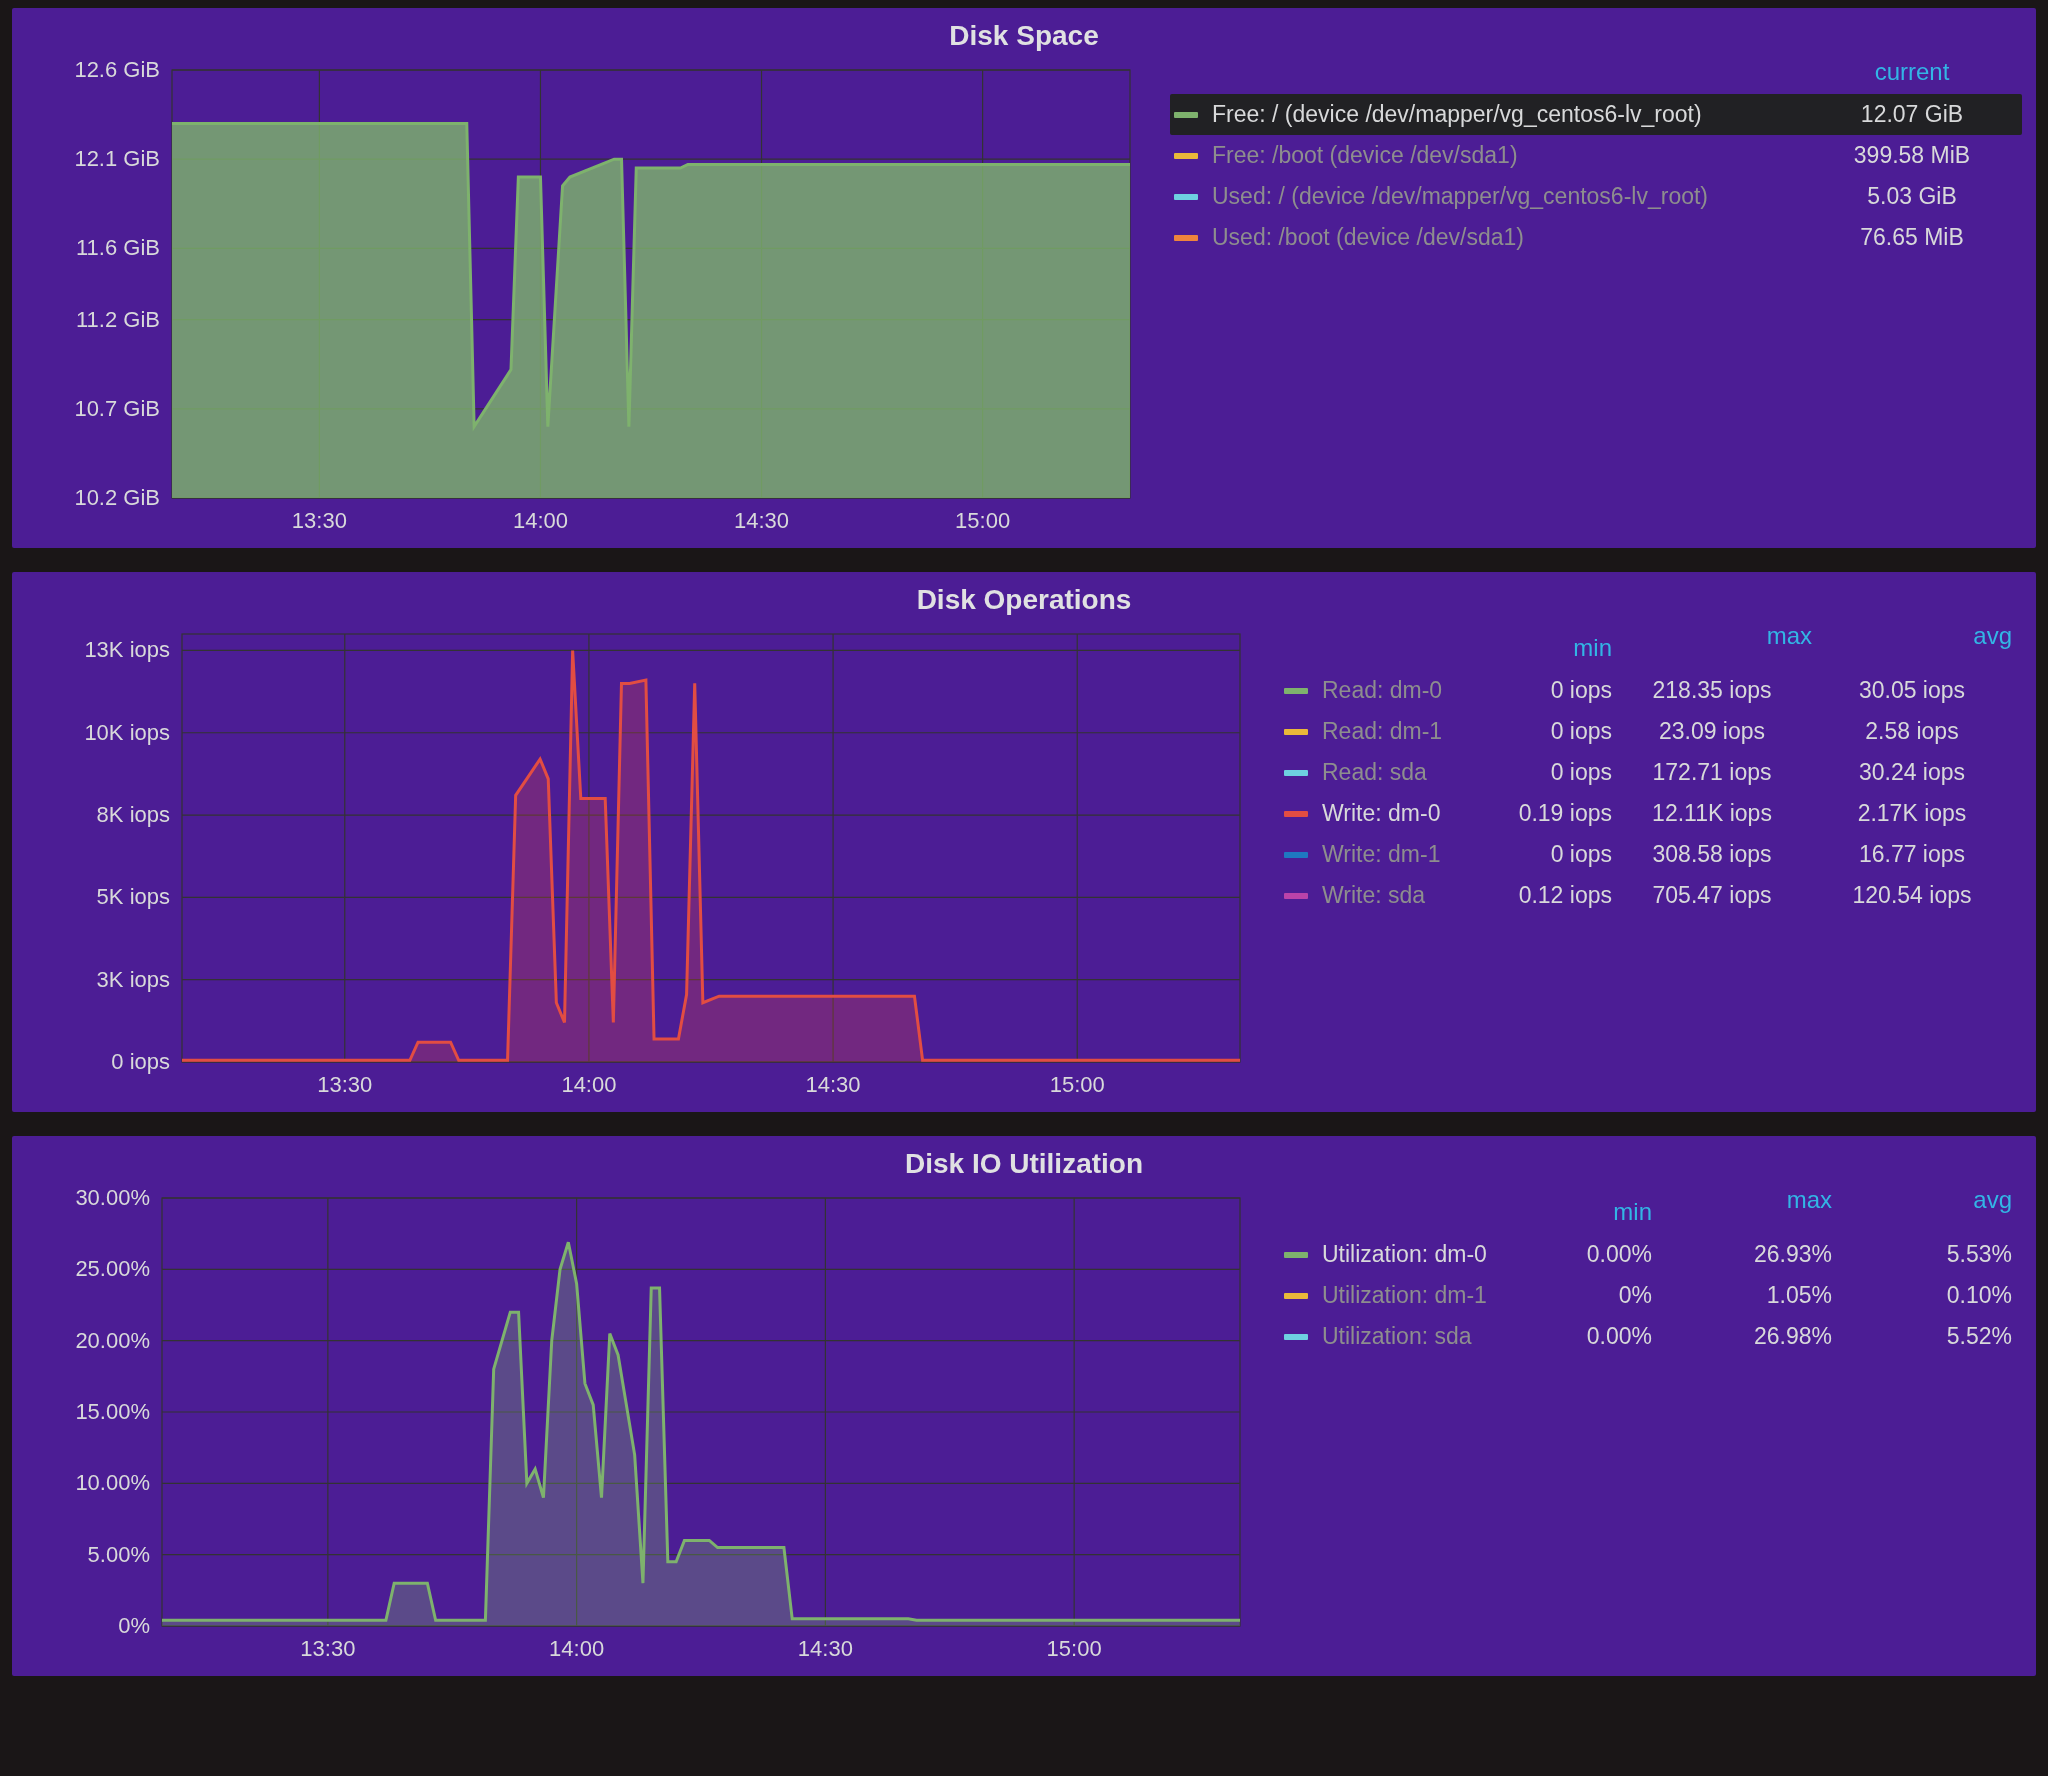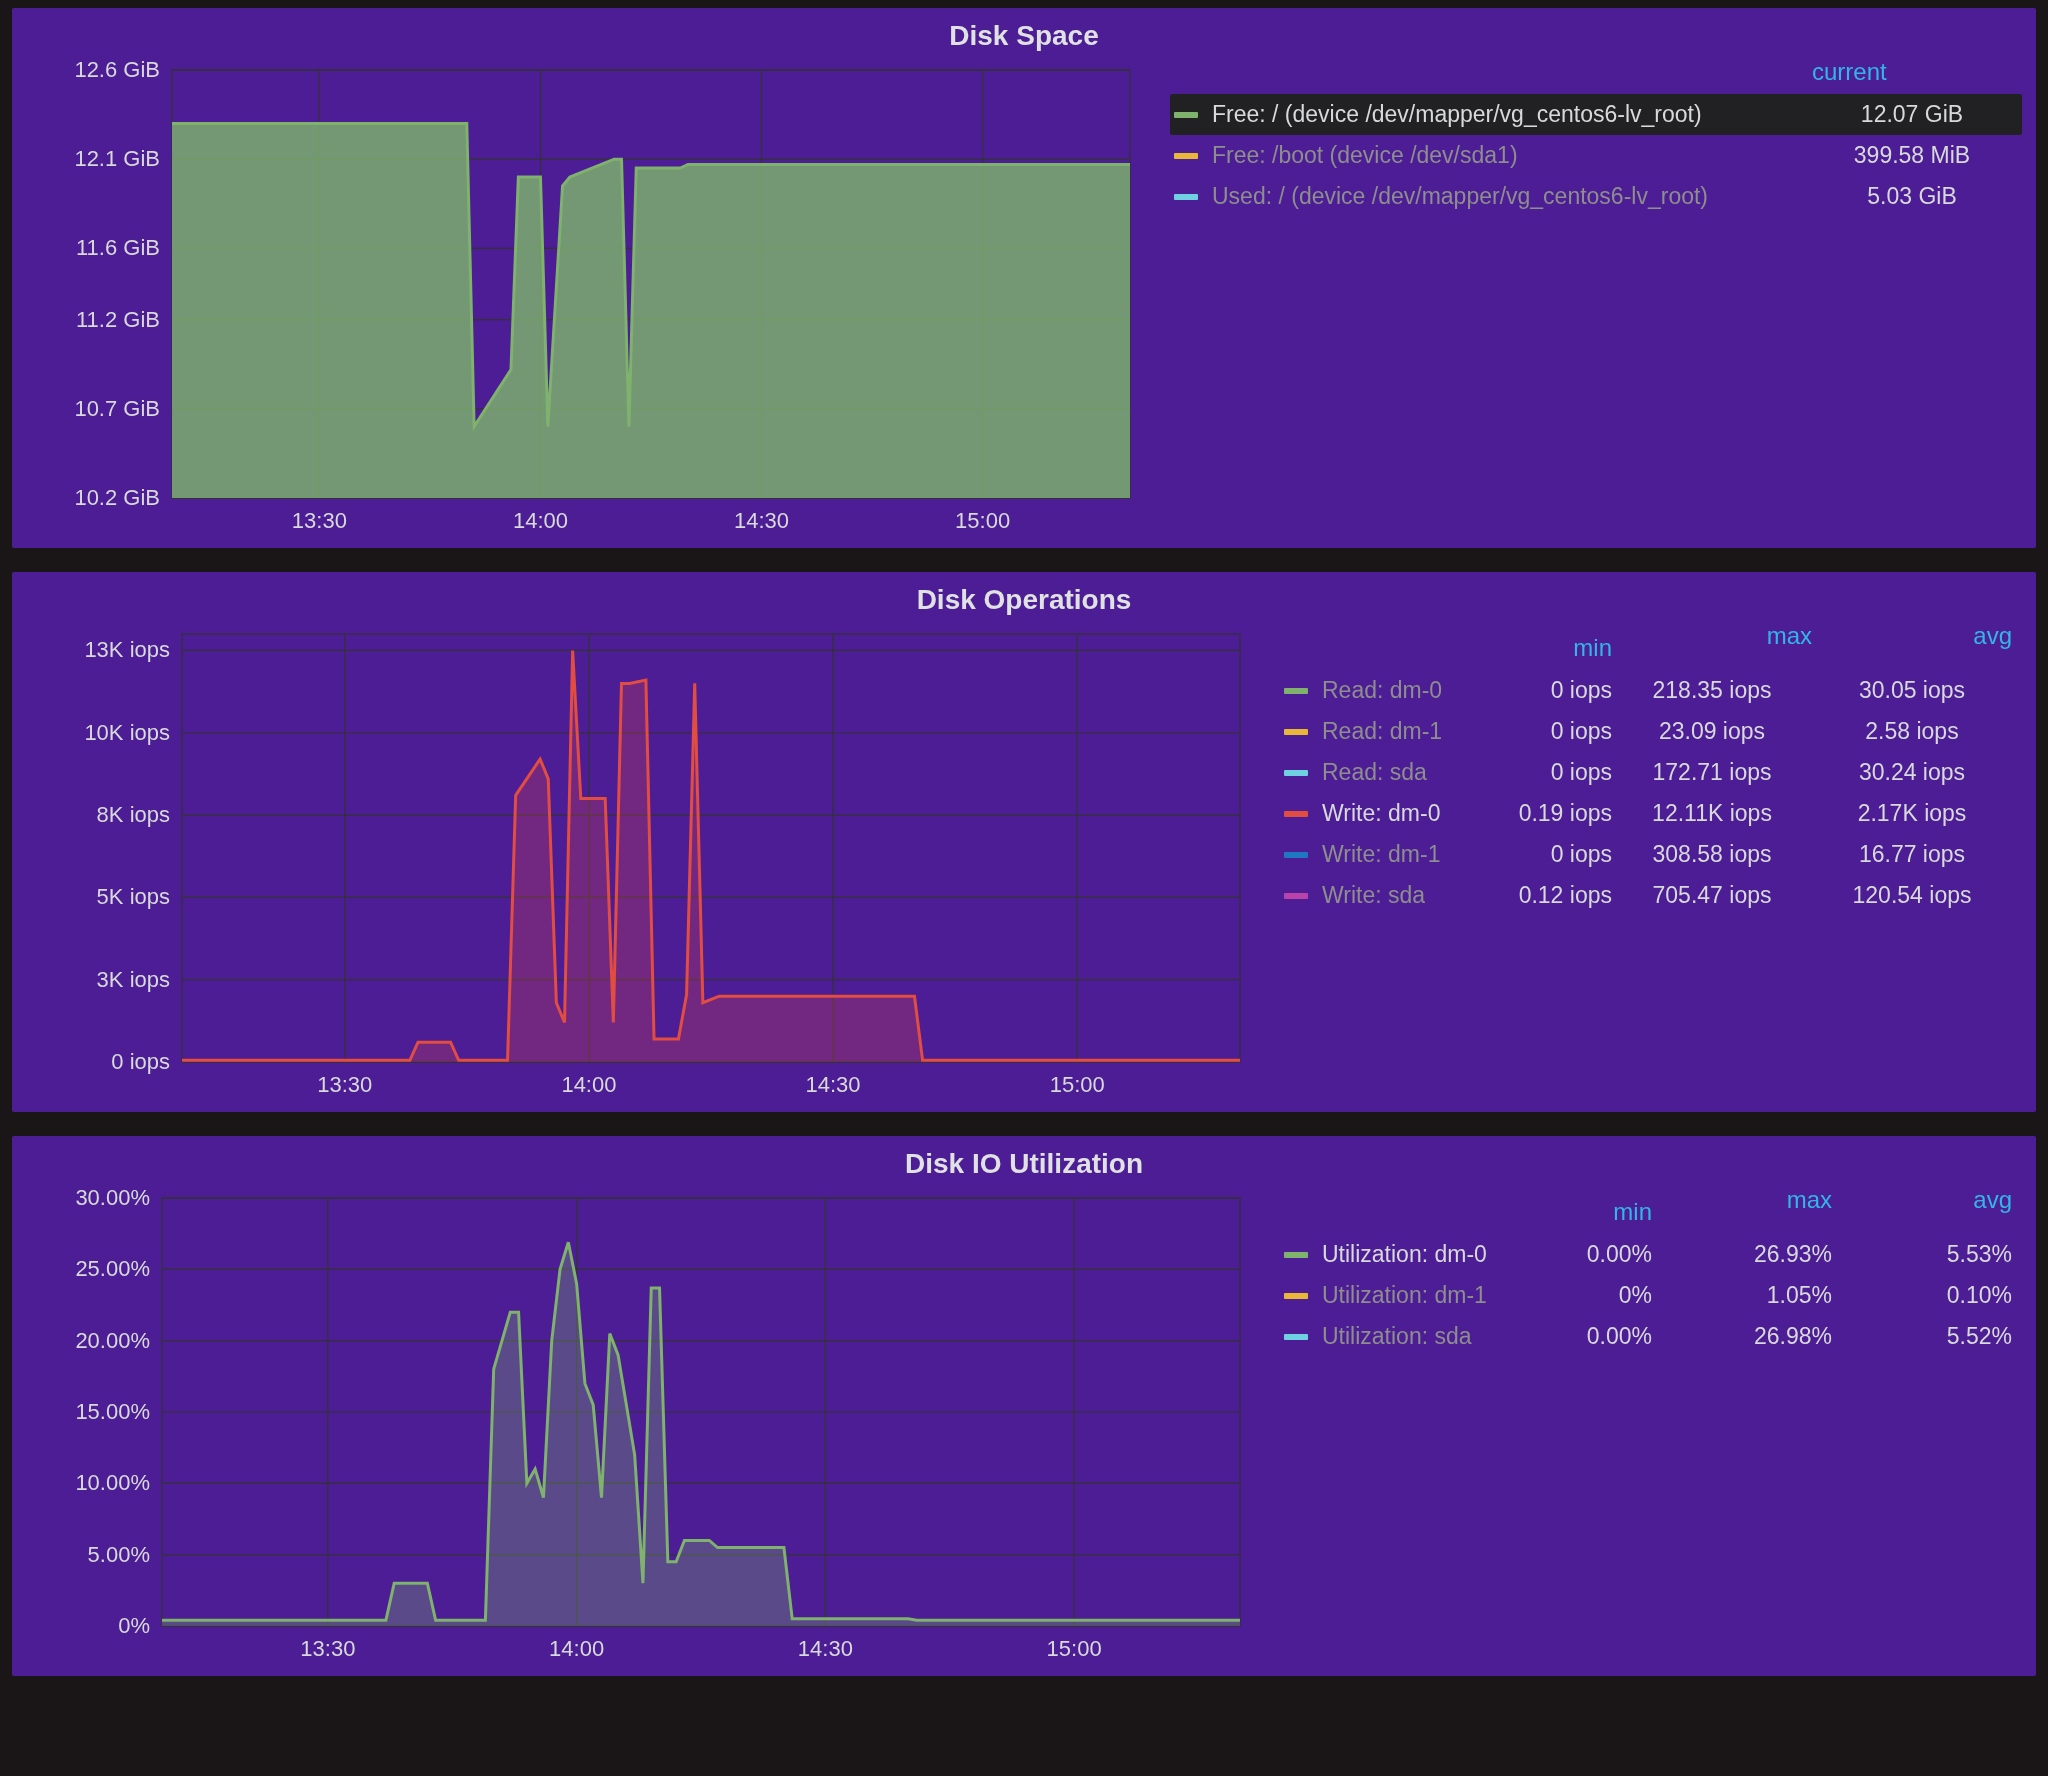--- a/index.html
+++ b/index.html
@@ -46,21 +46,21 @@
   .legend-head {
     display: flex;
     color: #33b5e5;
     font-size: 24px;
     padding: 4px 10px 8px 0;
   }
   .legend-head .lh-name  { flex: 1; }
   .legend-head .lh-col   { width: 180px; text-align: right; }
   .legend-head .lh-col-s { width: 140px; text-align: right; margin-top: 12px; }
   .legend-head .lh-col-w { width: 200px; text-align: right; }
-  .lh-current { width: 200px; text-align: left; }
+  .lh-current { width: 200px; text-align: center; }
   .legend-row {
     display: flex;
     align-items: center;
     font-size: 23px;
     padding: 7px 10px 7px 0;
     border-radius: 2px;
     color: #8e8e8e;
   }
   .legend-row.highlight { background: #212124; color: #d8d9da; }
   .legend-row.active { color: #d8d9da; }
@@ -120,20 +120,25 @@
   </div>
   <div class="legend-row ">
     <div class="swatch" style="background:#EAB839"></div>
     <div class="l-name">Free: /boot (device /dev/sda1)</div>
     <div class="l-val-w">399.58 MiB</div>
   </div>
   <div class="legend-row ">
     <div class="swatch" style="background:#6ED0E0"></div>
     <div class="l-name">Used: / (device /dev/mapper/vg_centos6-lv_root)</div>
     <div class="l-val-w">5.03 GiB</div>
+  </div>
+  <div class="legend-row ">
+    <div class="swatch" style="background:#EF843C"></div>
+    <div class="l-name">Used: /boot (device /dev/sda1)</div>
+    <div class="l-val-w">76.65 MiB</div>
   </div>
         </div>
     </div>
   </div>
 </div>
 
 <div class="panel">
   <div class="panel-title">Disk Operations</div>
   <div class="panel-body">
     <div class="chart-wrap">

